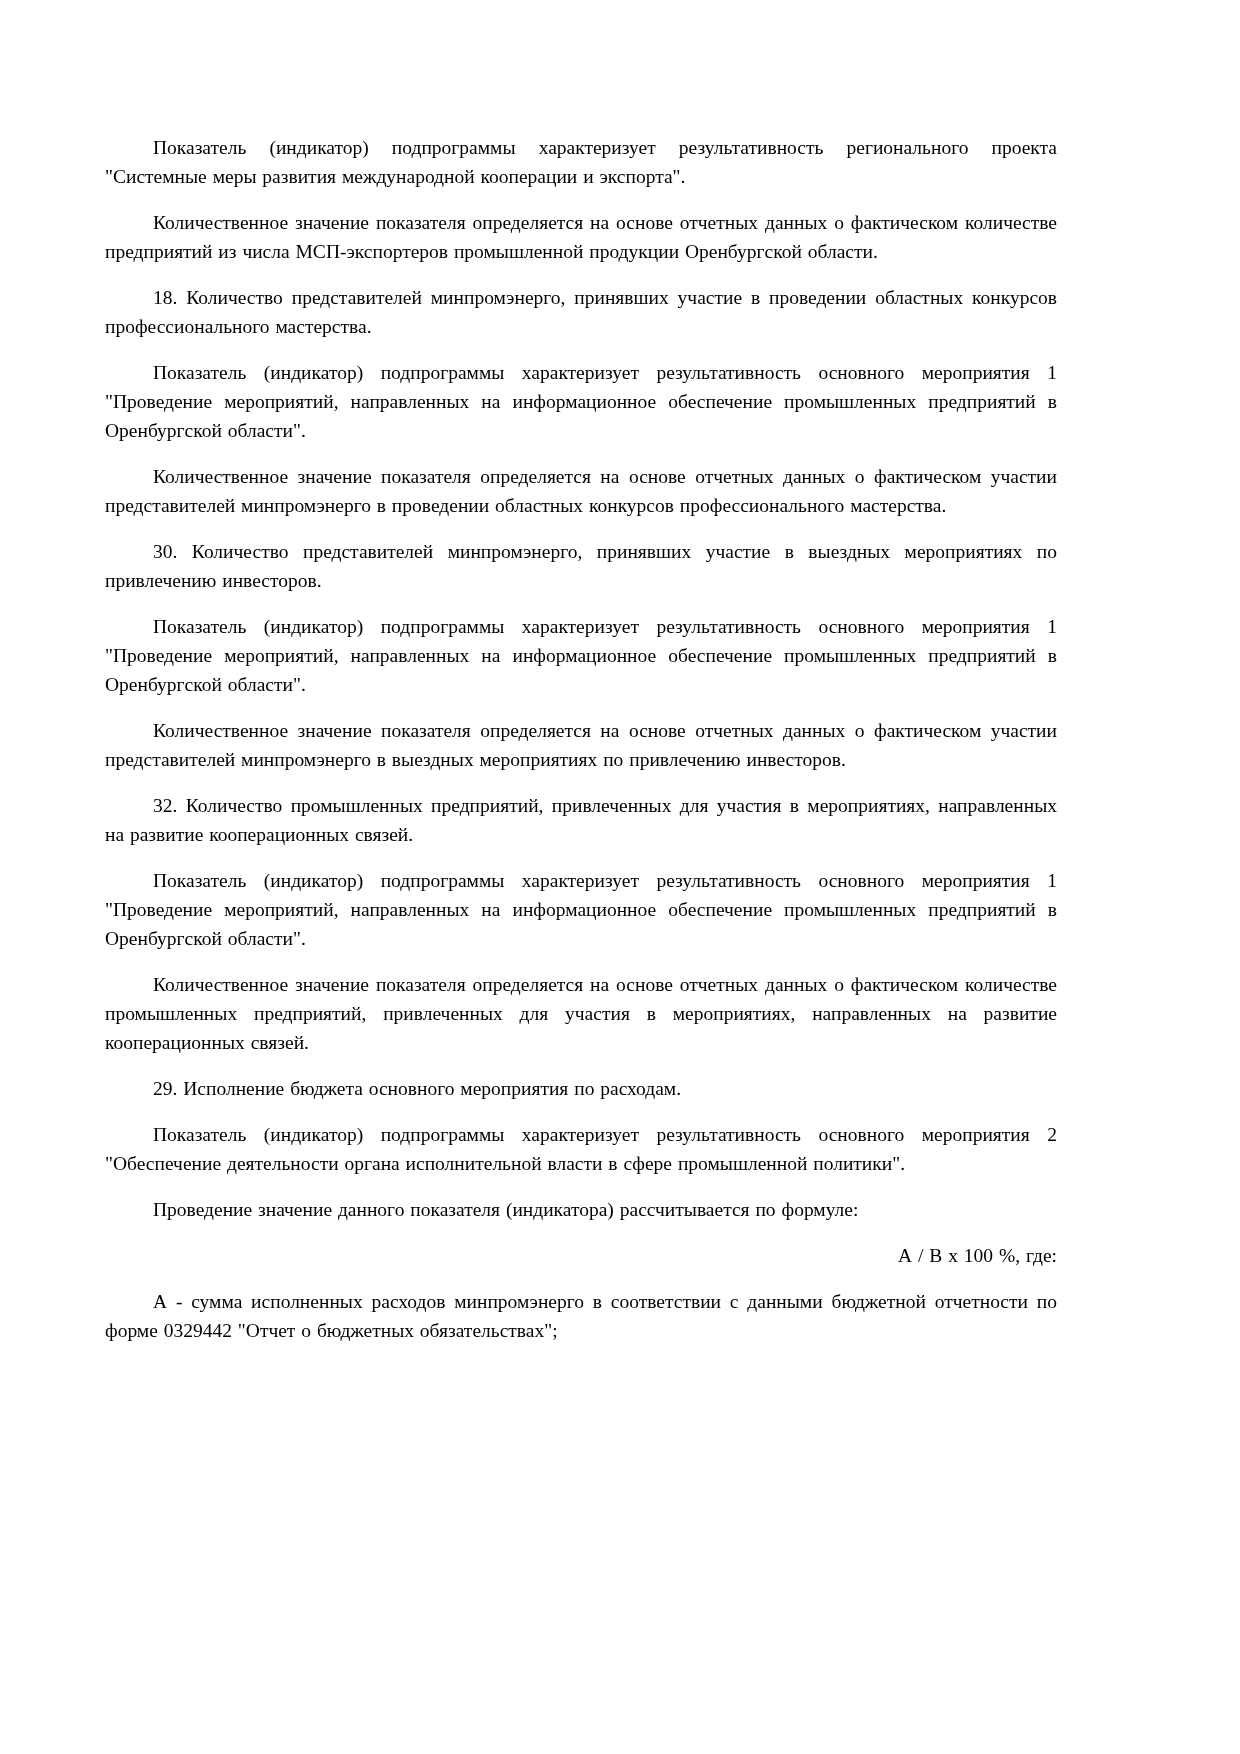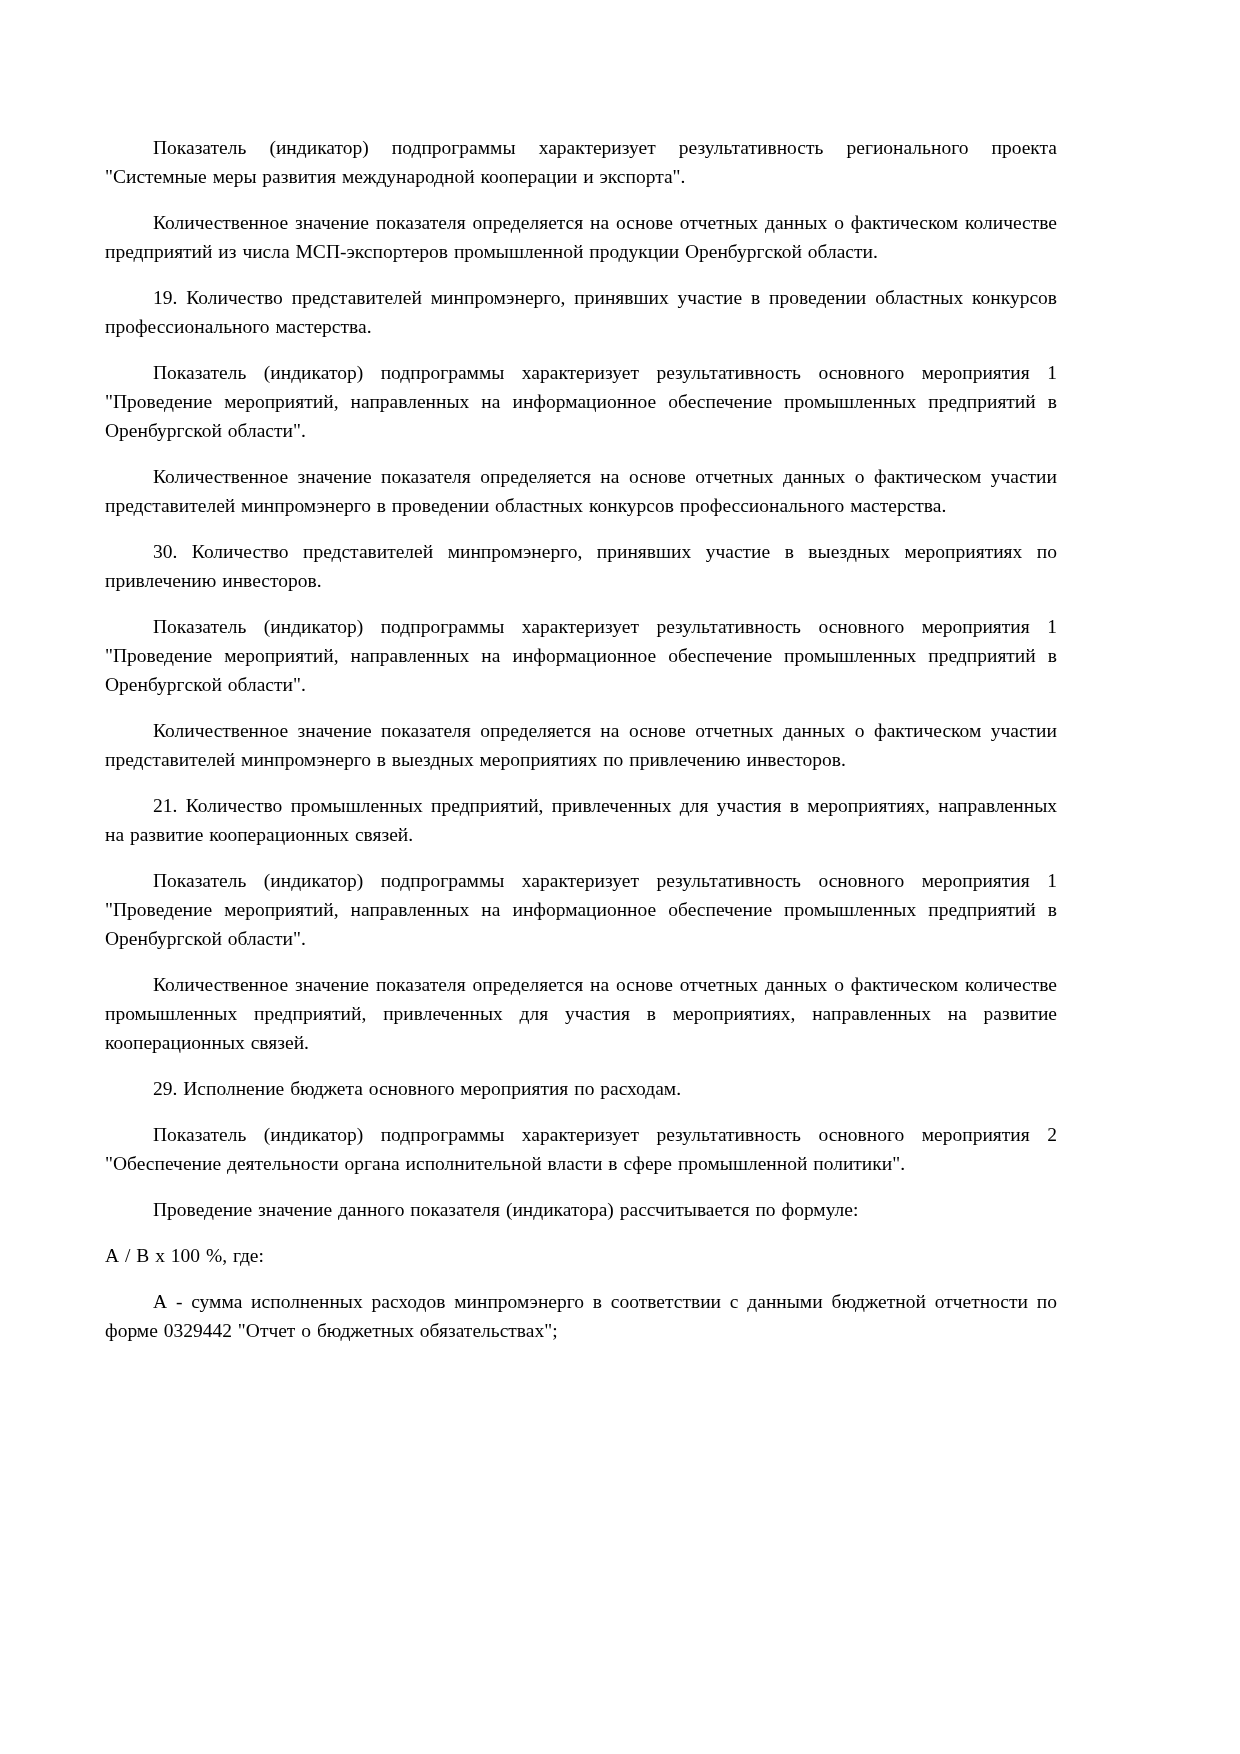--- a/index.html
+++ b/index.html
@@ -27,38 +27,38 @@
   .page .content {
     width: 952px;
   }
   p.para {
     margin: 0 0 17px 0;
     text-align: justify;
     text-indent: 48px;
     word-spacing: 1px;
   }
   p.para.centered {
-    text-align: left;
+    text-align: right;
     text-indent: 0;
   }
 </style>
 </head>
 <body>
 
 <div class="page">
   <div class="content">
     <p class="para">Показатель (индикатор) подпрограммы характеризует результативность регионального проекта "Системные меры развития международной кооперации и экспорта".</p>
     <p class="para">Количественное значение показателя определяется на основе отчетных данных о фактическом количестве предприятий из числа МСП-экспортеров промышленной продукции Оренбургской области.</p>
-    <p class="para">19. Количество представителей минпромэнерго, принявших участие в проведении областных конкурсов профессионального мастерства.</p>
+    <p class="para">18. Количество представителей минпромэнерго, принявших участие в проведении областных конкурсов профессионального мастерства.</p>
     <p class="para">Показатель (индикатор) подпрограммы характеризует результативность основного мероприятия 1 "Проведение мероприятий, направленных на информационное обеспечение промышленных предприятий в Оренбургской области".</p>
     <p class="para">Количественное значение показателя определяется на основе отчетных данных о фактическом участии представителей минпромэнерго в проведении областных конкурсов профессионального мастерства.</p>
     <p class="para">30. Количество представителей минпромэнерго, принявших участие в выездных мероприятиях по привлечению инвесторов.</p>
     <p class="para">Показатель (индикатор) подпрограммы характеризует результативность основного мероприятия 1 "Проведение мероприятий, направленных на информационное обеспечение промышленных предприятий в Оренбургской области".</p>
     <p class="para">Количественное значение показателя определяется на основе отчетных данных о фактическом участии представителей минпромэнерго в выездных мероприятиях по привлечению инвесторов.</p>
-    <p class="para">21. Количество промышленных предприятий, привлеченных для участия в мероприятиях, направленных на развитие кооперационных связей.</p>
+    <p class="para">32. Количество промышленных предприятий, привлеченных для участия в мероприятиях, направленных на развитие кооперационных связей.</p>
     <p class="para">Показатель (индикатор) подпрограммы характеризует результативность основного мероприятия 1 "Проведение мероприятий, направленных на информационное обеспечение промышленных предприятий в Оренбургской области".</p>
     <p class="para">Количественное значение показателя определяется на основе отчетных данных о фактическом количестве промышленных предприятий, привлеченных для участия в мероприятиях, направленных на развитие кооперационных связей.</p>
     <p class="para">29. Исполнение бюджета основного мероприятия по расходам.</p>
     <p class="para">Показатель (индикатор) подпрограммы характеризует результативность основного мероприятия 2 "Обеспечение деятельности органа исполнительной власти в сфере промышленной политики".</p>
     <p class="para">Проведение значение данного показателя (индикатора) рассчитывается по формуле:</p>
     <p class="para centered">А / В х 100 %, где:</p>
     <p class="para">А - сумма исполненных расходов минпромэнерго в соответствии с данными бюджетной отчетности по форме 0329442 "Отчет о бюджетных обязательствах";</p>
   </div>
 </div>
 

